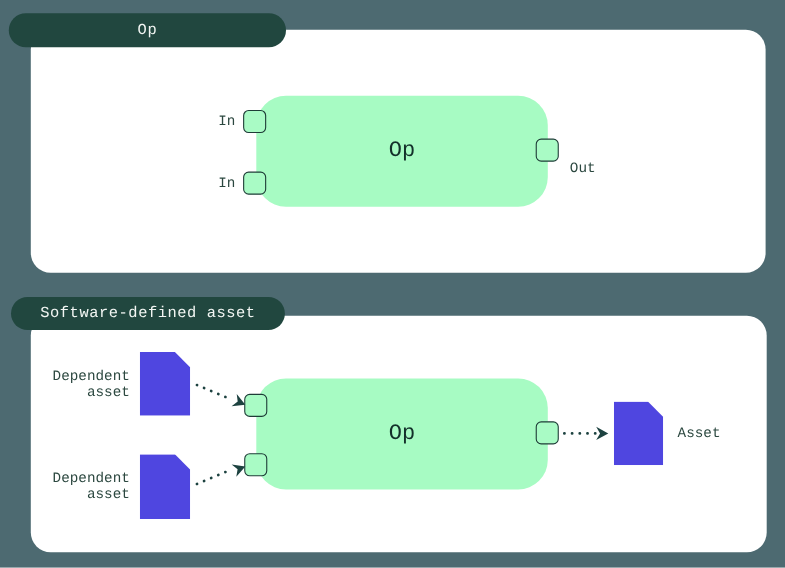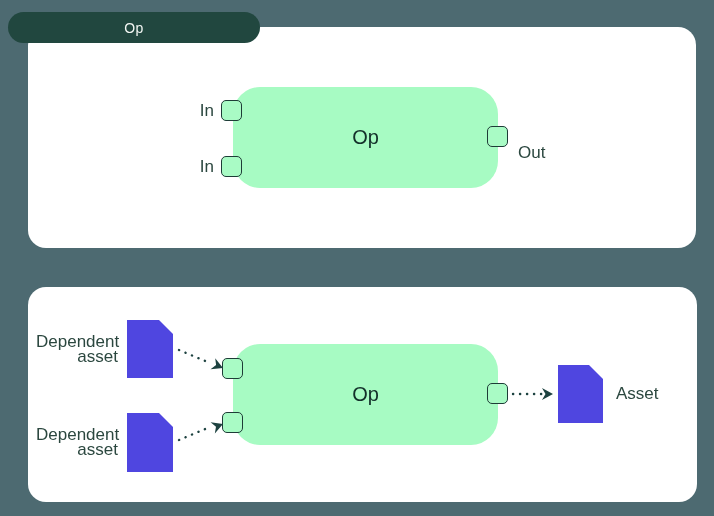--- a/index.html
+++ b/index.html
@@ -1,21 +1,21 @@
 <!DOCTYPE html>
 <html style="--background: #4d6a71; --panel-bg: #ffffff; --tab-bg: #21473f; --tab-text: #f2f6f3; --op-box-bg: #a7fbc3; --op-box-text: #13302a; --port-fill: #a9fbc5; --port-border: #1e3c37; --label-text: #2b473f; --asset-fill: #4f46e0; --arrow-color: #1d4240;"><head>
 <meta charset="utf-8">
 <style>
   html,body{margin:0;padding:0;}
   #canvas{
     position:relative;
     width:714px;height:516px;
     background:var(--background,#4d6a71);
     overflow:hidden;
-    font-family:Liberation Sans, sans-serif;
+    font-family:Liberation Mono, monospace;
   }
   .tab{
     position:absolute;
     background:var(--tab-bg,#21473f);
     border-radius:17px;
     display:flex;align-items:center;justify-content:center;
     color:var(--tab-text,#f2f6f3);
     font-size:14px;
     z-index:3;
     letter-spacing:.5px;
@@ -40,21 +40,21 @@
     width:21px;height:21px;
     box-sizing:border-box;
     background:var(--port-fill,#a9fbc5);
     border:1.5px solid var(--port-border,#1e3c37);
     border-radius:5px;
     z-index:4;
   }
   .lbl{
     position:absolute;
     color:var(--label-text,#2b473f);
-    font-size:17px;
+    font-size:13px;
     line-height:14.5px;
     z-index:4;
     white-space:pre;
   }
   .lbl.right{text-align:right;}
   .asset{
     position:absolute;
     background:var(--asset-fill,#4f46e0);
     clip-path:polygon(0 0,calc(100% - 14px) 0,100% 14px,100% 100%,0 100%);
     z-index:2;
@@ -92,20 +92,23 @@
   </div>
 
   <div class="port" style="left:221px;top:100px;"></div>
   <div class="port" style="left:221px;top:156px;"></div>
   <div class="port" style="left:487px;top:126px;"></div>
 
   <div class="lbl right" style="left:184px;top:104px;width:30px;">In</div>
   <div class="lbl right" style="left:184px;top:160px;width:30px;">In</div>
   <div class="lbl" style="left:518px;top:146px;">Out</div>
 
+  <div class="tab" style="left:10px;top:270px;width:249px;height:30px;">
+    <span>Software-defined asset</span>
+  </div>
 
   <div class="panel" style="left:28px;top:287px;width:669px;height:215px;"></div>
 
   <div class="opbox" style="left:233px;top:344px;width:265px;height:101px;">
     <span>Op</span>
   </div>
 
   <div class="port" style="left:222px;top:358px;"></div>
   <div class="port" style="left:222px;top:412px;"></div>
   <div class="port" style="left:487px;top:383px;"></div>

